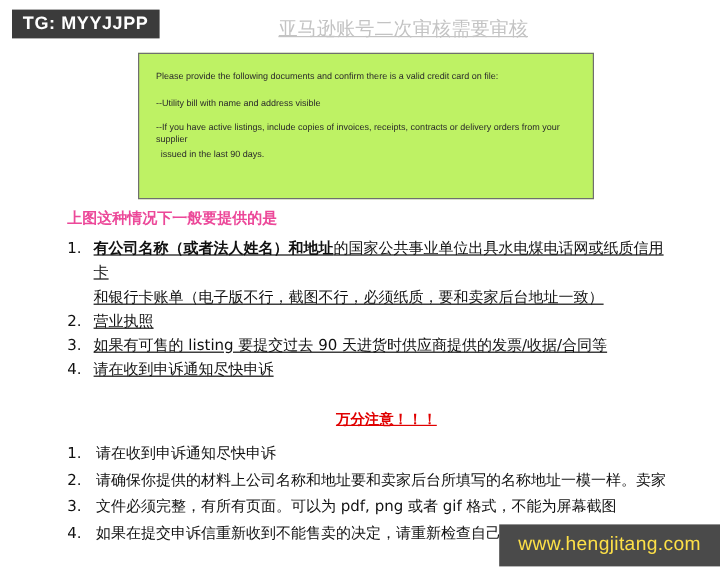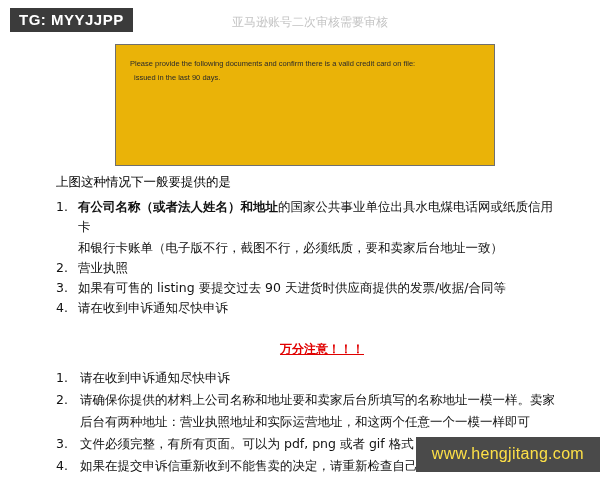--- a/index.html
+++ b/index.html
@@ -45,35 +45,36 @@
     padding: 9px 16px 10px 16px;
     line-height: 1;
     letter-spacing: 0.3px;
   }
 
   
   .ghost-heading {
     position: absolute;
     left: 232px;
     top: 14px;
-    font-size: 12px;
+    font-size: 16px;
     color: #b9b9b9;
     font-family: "DejaVu Sans", sans-serif;
     white-space: nowrap;
     opacity: 0.85;
+    text-decoration: underline;
   }
 
   
   .shot {
     position: absolute;
     left: 115px;
     top: 44px;
     width: 380px;
     height: 122px;
-    background: #eab308;
+    background: #bef264;
     border: 1px solid #6f6f6f;
     box-sizing: border-box;
     padding: 14px 14px 12px 14px;
   }
   .shot p {
     margin: 0 0 9px 0;
     font-size: 7.5px;
     line-height: 1.35;
     color: #2a2a2a;
     font-family: "Liberation Sans", sans-serif;
@@ -87,43 +88,44 @@
     position: absolute;
     left: 56px;
     top: 172px;
     width: 500px;
     font-family: "DejaVu Sans", sans-serif;
     color: #111111;
   }
   .line {
     font-size: 12.5px;
     line-height: 1.52;
-    color: #000000;
+    color: #ec4899;
     white-space: nowrap;
+    font-weight: bold;
   }
   b.bold { font-weight: bold; }
 
   .numlist {
     margin: 6px 0 0 0;
     padding: 0;
     list-style: none;
   }
   .numlist li {
     font-size: 12.5px;
     line-height: 1.62;
     color: #111;
     display: flex;
     align-items: flex-start;
   }
   .numlist li .num {
     width: 22px;
     flex: 0 0 22px;
     text-align: left;
   }
-  .numlist li .txt { flex: 1 1 auto; }
+  .numlist li .txt { flex: 1 1 auto; text-decoration: underline; }
 
   .warn {
     margin-top: 22px;
     text-align: center;
     color: #e00000;
     font-weight: bold;
     font-size: 12px;
     text-decoration: underline;
     font-family: "DejaVu Sans", sans-serif;
   }
@@ -155,20 +157,22 @@
 <body>
 
 <div class="page">
 
   <div class="tg-badge">TG: MYYJJPP</div>
 
   <div class="ghost-heading">亚马逊账号二次审核需要审核</div>
 
   <div class="shot">
     <p class="lead">Please provide the following documents and confirm there is a valid credit card on file:</p>
+    <p class="item">--Utility bill with name and address visible</p>
+    <p class="item">--If you have active listings, include copies of invoices, receipts, contracts or delivery orders from your supplier</p>
     <p class="cont">issued in the last 90 days.</p>
   </div>
 
   <div class="body-cn">
 
     <div class="line">上图这种情况下一般要提供的是</div>
 
     <ul class="numlist">
       <li>
         <span class="num">1.</span>
@@ -199,24 +203,20 @@
     <ul class="numlist2">
       <li>
         <span class="num">1.</span>
         <span class="txt">请在收到申诉通知尽快申诉</span>
       </li>
       <li>
         <span class="num">2.</span>
         <span class="txt">请确保你提供的材料上公司名称和地址要和卖家后台所填写的名称地址一模一样。卖家</span>
       </li>
       <li>
-        <span class="num"></span>
-        <span class="txt">后台有两种地址：营业执照地址和实际运营地址，和这两个任意一个一模一样即可</span>
-      </li>
-      <li>
         <span class="num">3.</span>
         <span class="txt">文件必须完整，有所有页面。可以为 pdf, png 或者 gif 格式，不能为屏幕截图</span>
       </li>
       <li>
         <span class="num">4.</span>
         <span class="txt">如果在提交申诉信重新收到不能售卖的决定，请重新检查自己的申诉材料重新提交申诉</span>
       </li>
     </ul>
 
   </div>

